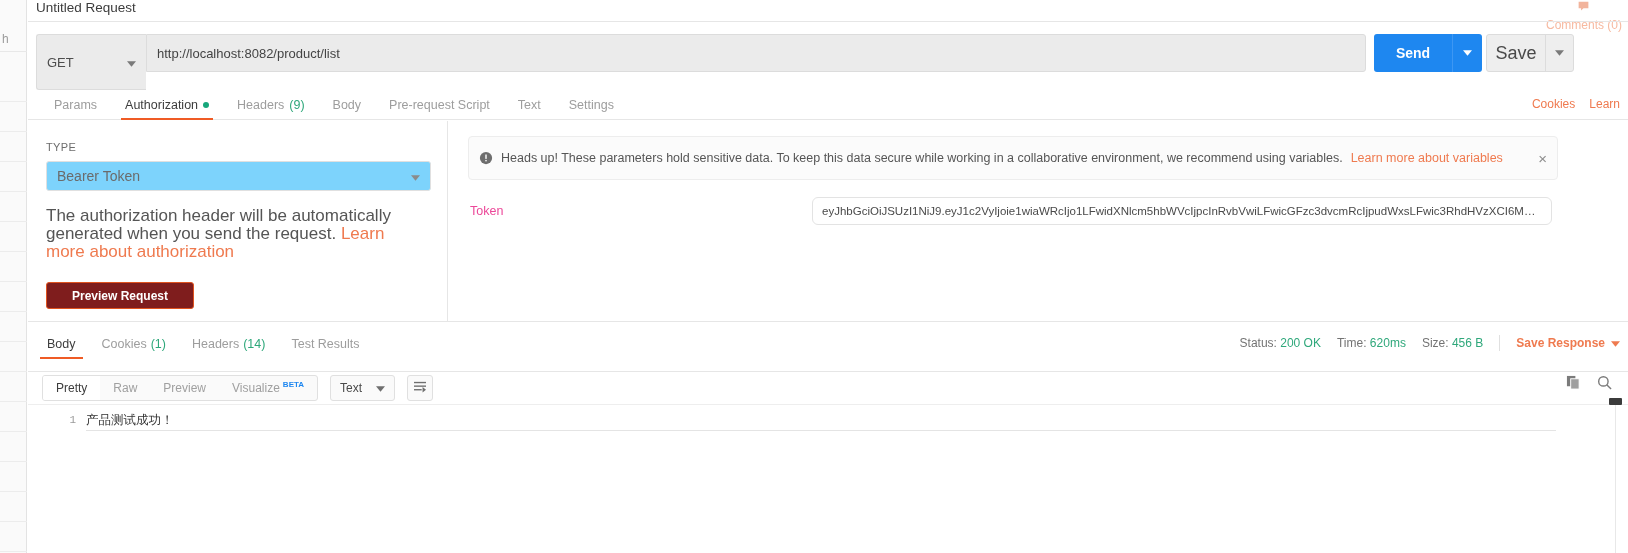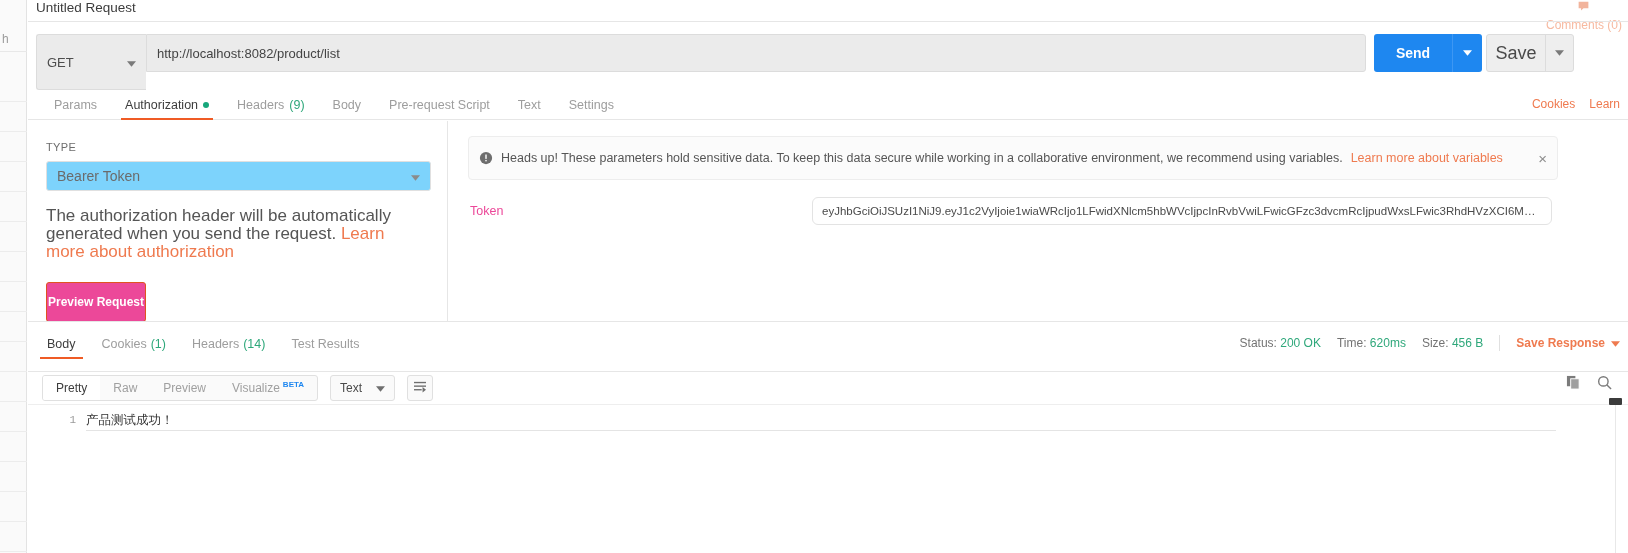--- a/index.html
+++ b/index.html
@@ -133,22 +133,22 @@
     font-size: 14px; color: #6b6b6b; cursor: pointer;
   }
   .type-select .caret { margin-left: auto; color: #8b8b8b; }
   .auth-help {
     margin-top: 16px; width: 380px; font-size: 17px;
     line-height: 18px; color: #555;
   }
   .auth-help a { color: #ef7a4f; text-decoration: none; cursor: pointer; }
   .preview-btn {
     margin-top: 21px; display: inline-flex; align-items: center;
-    justify-content: center; height: 40px; padding: 0 1px;
-    background: #ec4899; border: 1px solid #e0531f; border-radius: 3px;
+    justify-content: center; height: 27px; padding: 0 25px;
+    background: #7f1d1d; border: 1px solid #e0531f; border-radius: 3px;
     color: #fff; font-size: 12px; font-weight: bold; cursor: pointer;
   }
   .auth-bottom-divider {
     position: absolute; left: 28px; top: 321px; width: 1600px; height: 1px;
     background: #e6e6e6;
   }
 
   
   .notice {
     position: absolute; left: 468px; top: 136px; width: 1090px; height: 44px;

